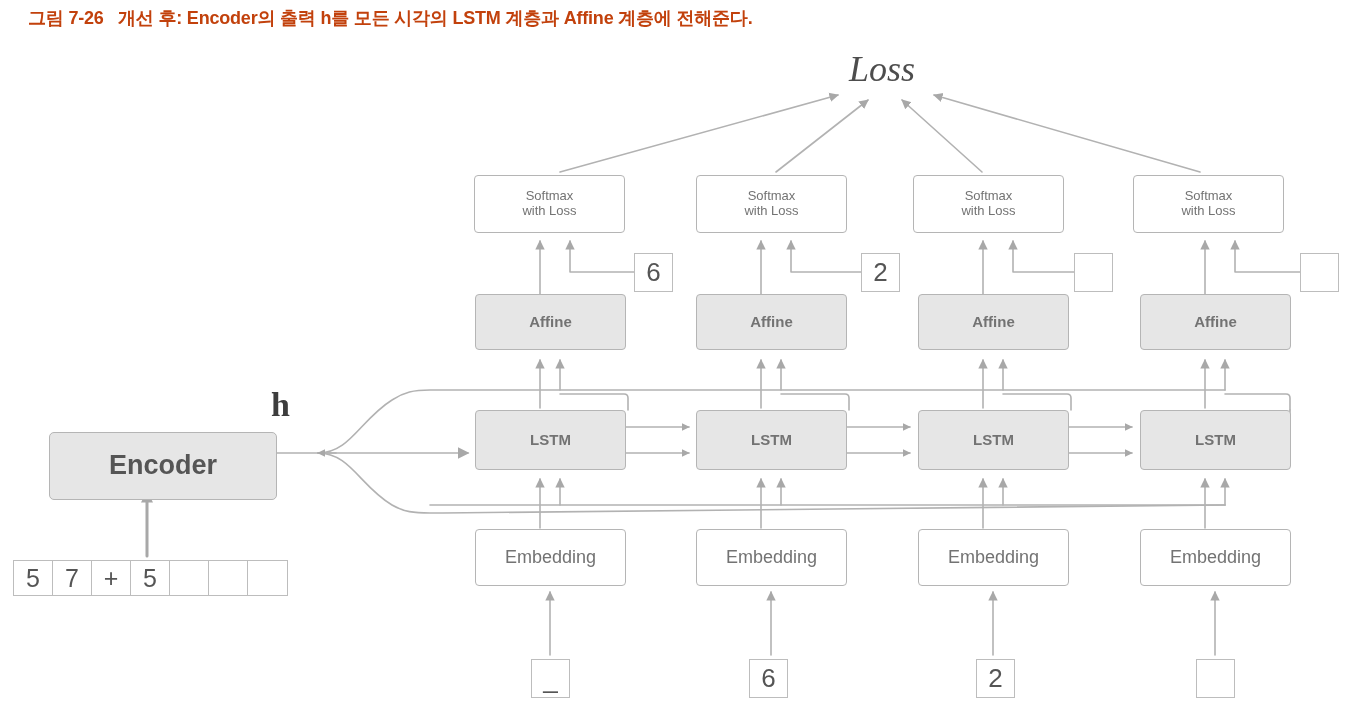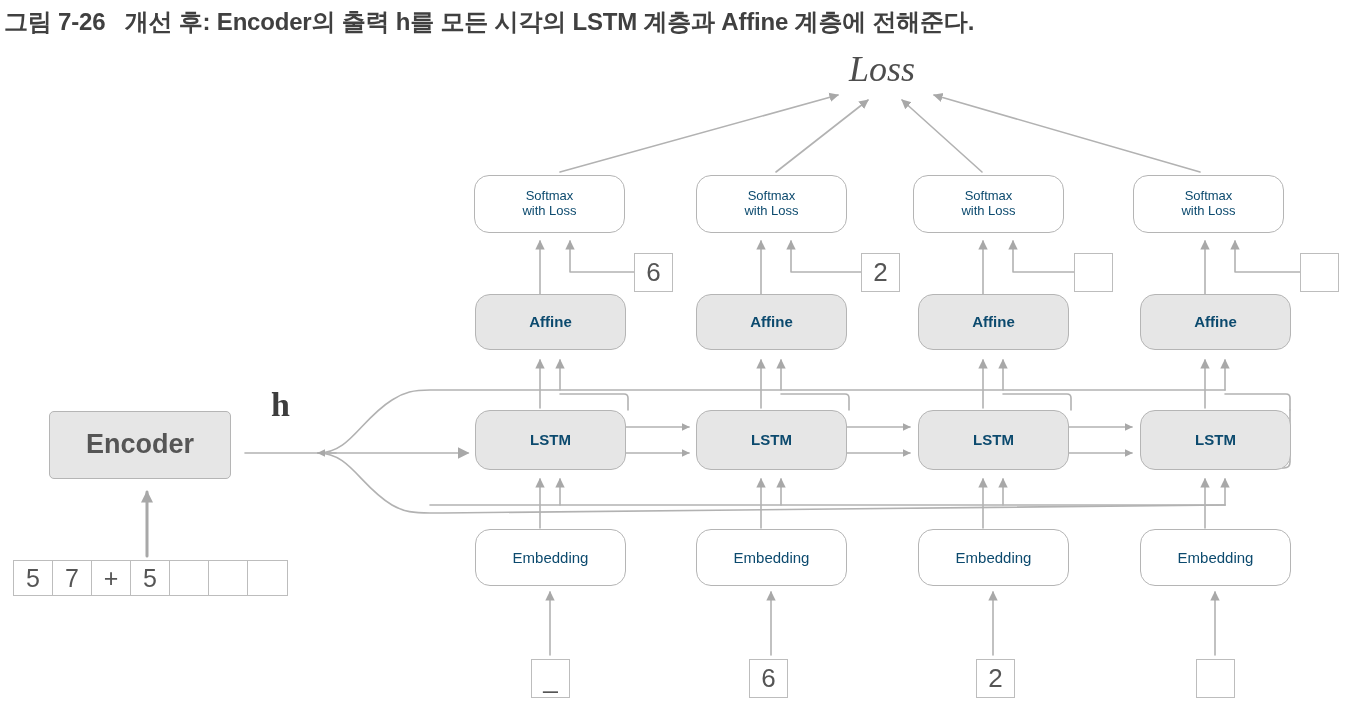--- a/index.html
+++ b/index.html
@@ -5,39 +5,39 @@
   html,body{margin:0;padding:0;background:#ffffff;}
   body{
     width:1352px;height:712px;position:relative;overflow:hidden;
     font-family:"Liberation Sans","DejaVu Sans",sans-serif;
     color:#333;
   }
   #stage{position:absolute;left:0;top:0;width:1352px;height:712px;}
   svg.wires{position:absolute;left:0;top:0;width:1352px;height:712px;pointer-events:none;}
 
   .caption{
-    position:absolute;left:4px;top:6px;
-    font-size:24px;font-weight:bold;color:#404040;
+    position:absolute;left:28px;top:6px;
+    font-size:18px;font-weight:bold;color:#c2410c;
     white-space:nowrap;letter-spacing:-0.2px;
   }
   .caption .fignum{font-weight:bold;}
   .caption .captxt{font-weight:bold;}
 
   .node{
     position:absolute;box-sizing:border-box;
     display:flex;align-items:center;justify-content:center;
     text-align:center;line-height:1.15;
-    border:1px solid #b5b5b5;border-radius:15px;
-    background:#ffffff;color:#0c4a6e;
+    border:1px solid #b5b5b5;border-radius:4px;
+    background:#ffffff;color:#737373;
   }
   .node.gray{background:#e6e6e6;border-color:#b5b5b5;font-weight:bold;}
   .node.softmax{font-size:13px;}
   .node.affine{font-size:15px;}
   .node.lstm{font-size:15px;}
-  .node.embed{font-size:15px;}
+  .node.embed{font-size:18px;}
   .node.encoder{font-size:27px;color:#555;border-radius:5px;}
 
   .cell{
     position:absolute;box-sizing:border-box;
     border:1px solid #bdbdbd;background:#fff;
     display:flex;align-items:center;justify-content:center;
     font-size:26px;color:#555;
   }
   .cell.under{font-size:26px;align-items:flex-end;padding-bottom:2px;}
 
@@ -188,21 +188,21 @@
   <div class="node embed" style="left:475px;top:529px;width:151px;height:57px;">Embedding</div>
   <div class="node embed" style="left:696px;top:529px;width:151px;height:57px;">Embedding</div>
   <div class="node embed" style="left:918px;top:529px;width:151px;height:57px;">Embedding</div>
   <div class="node embed" style="left:1140px;top:529px;width:151px;height:57px;">Embedding</div>
 
   <div class="cell under" style="left:531px;top:659px;width:39px;height:39px;">_</div>
   <div class="cell" style="left:749px;top:659px;width:39px;height:39px;">6</div>
   <div class="cell" style="left:976px;top:659px;width:39px;height:39px;">2</div>
   <div class="cell" style="left:1196px;top:659px;width:39px;height:39px;"></div>
 
-  <div class="node gray encoder" style="left:49px;top:411px;width:182px;height:68px;">Encoder</div>
+  <div class="node gray encoder" style="left:49px;top:432px;width:228px;height:68px;">Encoder</div>
   <div class="hlabel" style="left:271px;top:386px;">h</div>
 
   <div>
     <div class="seqcell" style="left:13px;top:560px;width:40px;height:36px;">5</div>
     <div class="seqcell" style="left:52px;top:560px;width:40px;height:36px;">7</div>
     <div class="seqcell" style="left:91px;top:560px;width:40px;height:36px;">+</div>
     <div class="seqcell" style="left:130px;top:560px;width:40px;height:36px;">5</div>
     <div class="seqcell" style="left:169px;top:560px;width:40px;height:36px;"></div>
     <div class="seqcell" style="left:208px;top:560px;width:40px;height:36px;"></div>
     <div class="seqcell" style="left:247px;top:560px;width:41px;height:36px;"></div>

